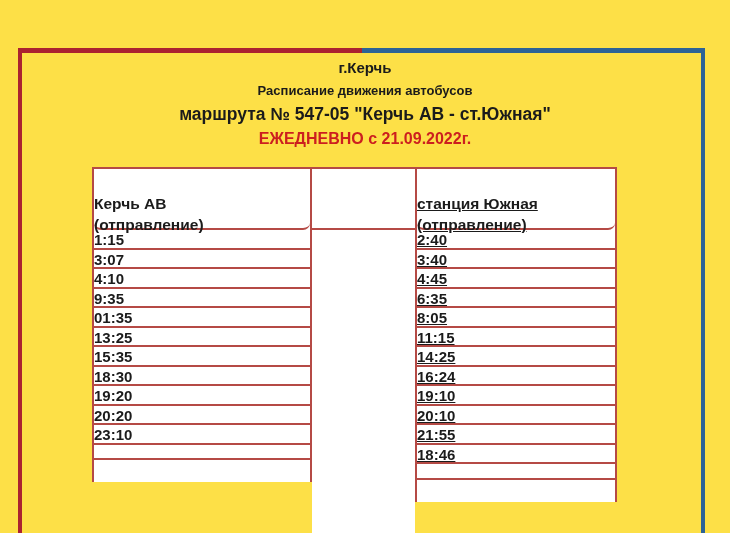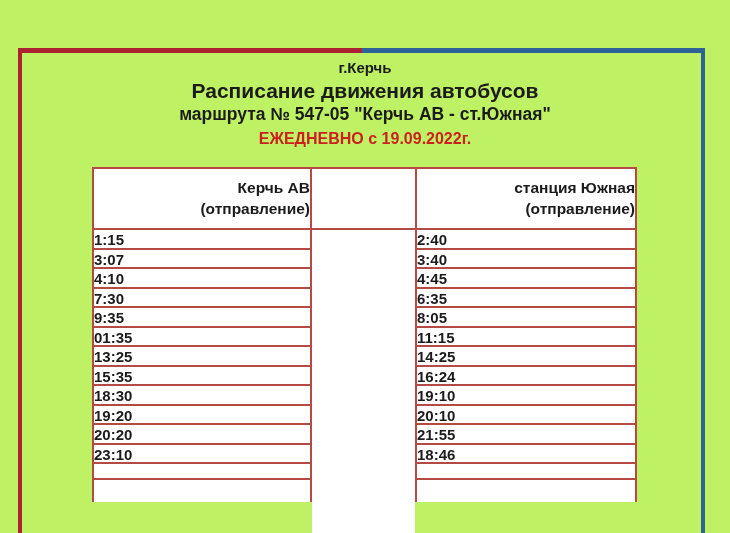--- a/index.html
+++ b/index.html
@@ -5,47 +5,47 @@
   :root{
     --frame-red:#ab2230;
     --frame-blue:#2d6396;
     --table-red:#b54a45;
     --text-red:#cc1f1f;
     --ink:#1b1b1b;
   }
   *{margin:0;padding:0;box-sizing:border-box;}
   html,body{width:730px;height:533px;overflow:hidden;background:#ffffff;
     font-family:"Liberation Sans",sans-serif;color:var(--ink);}
-  .stage{position:relative;width:730px;height:533px;background:#bef264;}
+  .stage{position:relative;width:730px;height:533px;background:#fde047;}
 
   
   .frame{position:absolute;left:18px;top:48px;width:687px;height:500px;
     border-left:4px solid var(--frame-red);
     border-right:4px solid var(--frame-blue);}
   .frame-top{position:absolute;left:0;top:0;width:100%;height:5px;display:flex;}
   .frame-top .half-red{flex:1;background:var(--frame-red);}
   .frame-top .half-blue{flex:1;background:var(--frame-blue);}
 
   
   .titles{position:absolute;left:24px;top:58px;width:682px;text-align:center;font-weight:bold;}
   .t-city{font-size:15px;line-height:20px;}
-  .t-main{font-size:21px;line-height:25px;}
+  .t-main{font-size:13px;line-height:25px;}
   .t-route{font-size:17.5px;line-height:23px;}
   .t-valid{font-size:16px;line-height:22px;color:var(--text-red);margin-top:2px;}
 
   
   .sched{position:absolute;left:92px;top:167px;display:flex;align-items:flex-start;}
   .col{background:#fff;}
   .col.bordered{border:2px solid var(--table-red);border-bottom:none;}
   .col-left{width:220px;}
   .col-mid{width:103px;border-top:2px solid var(--table-red);height:366px;}
-  .col-right{width:222px;}
+  .col-right{width:202px;text-decoration:underline;}
 
   .head-cell{height:61px;border-bottom:2px solid var(--table-red);
-    text-align:right;font-weight:bold;font-size:15.5px;line-height:21px;padding-top:8px;}
+    text-align:left;font-weight:bold;font-size:15.5px;line-height:21px;padding-top:24px;border-radius:7px;}
   .mid-head{height:61px;border-bottom:2px solid var(--table-red);}
 
   .time-row{height:19.5px;line-height:19.5px;border-bottom:2px solid var(--table-red);
     text-align:left;font-weight:bold;font-size:15px;}
   .time-row.short{height:15.5px;}
   .time-row.partial{height:22px;border-bottom:none;}
 </style>
 </head>
 <body>
 
@@ -55,35 +55,34 @@
     <div class="frame-top">
       <div class="half-red"></div>
       <div class="half-blue"></div>
     </div>
   </div>
 
   <div class="titles">
     <div class="t-city">г.Керчь</div>
     <div class="t-main">Расписание движения автобусов</div>
     <div class="t-route">маршрута № 547-05 "Керчь АВ - ст.Южная"</div>
-    <div class="t-valid">ЕЖЕДНЕВНО с 19.09.2022г.</div>
+    <div class="t-valid">ЕЖЕДНЕВНО с 21.09.2022г.</div>
   </div>
 
   <div class="sched">
 
     <div class="col col-left bordered">
       <div class="head-cell">
         <div>Керчь АВ</div>
         <div>(отправление)</div>
       </div>
       <div>
           <div class="time-row">1:15</div>
           <div class="time-row">3:07</div>
           <div class="time-row">4:10</div>
-          <div class="time-row">7:30</div>
           <div class="time-row">9:35</div>
           <div class="time-row">01:35</div>
           <div class="time-row">13:25</div>
           <div class="time-row">15:35</div>
           <div class="time-row">18:30</div>
           <div class="time-row">19:20</div>
           <div class="time-row">20:20</div>
           <div class="time-row">23:10</div>
           <div class="time-row short"></div>
           <div class="time-row partial"></div>

